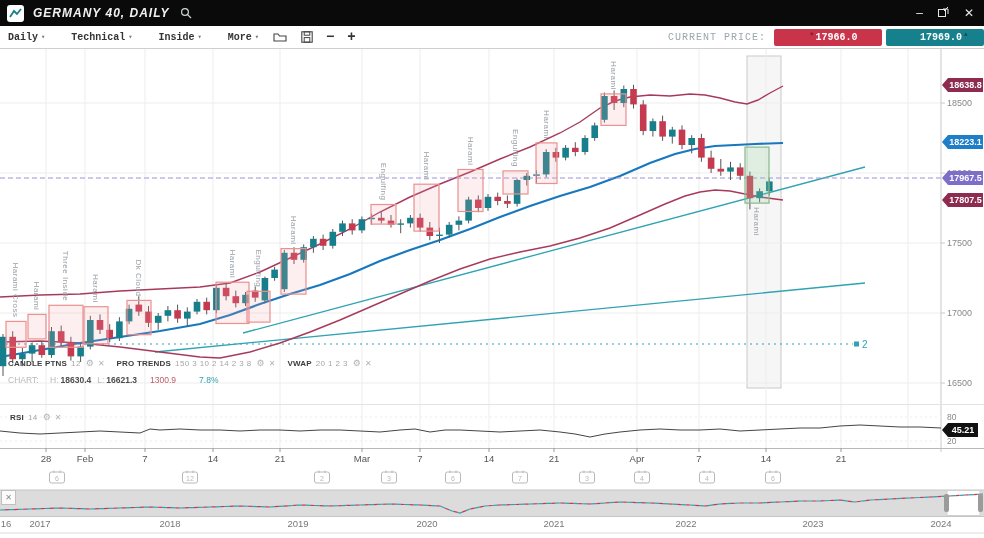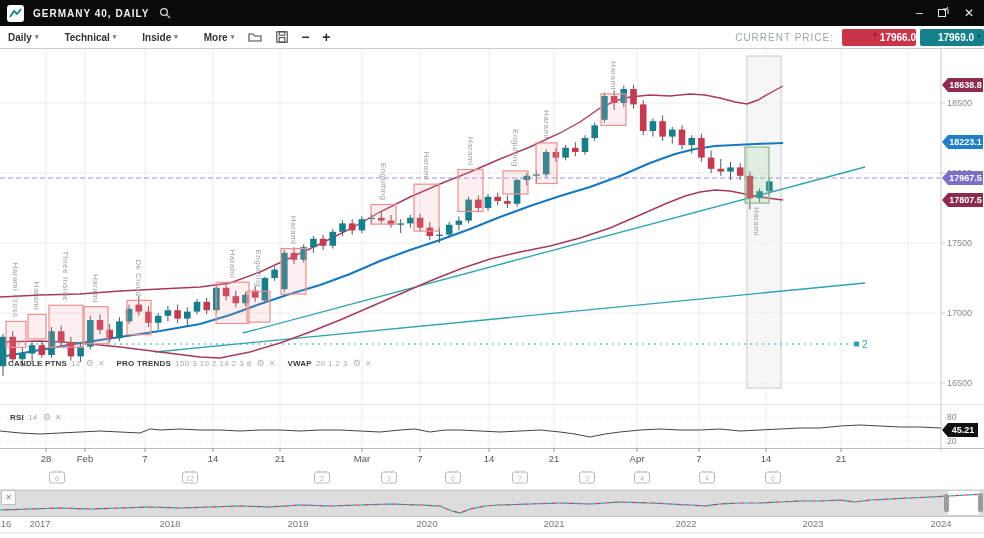--- a/index.html
+++ b/index.html
@@ -3,36 +3,36 @@
 <meta charset="utf-8">
 <style>
   html,body{margin:0;padding:0;background:#fff;}
   #app{position:relative;width:984px;height:538px;overflow:hidden;background:#fff;
        font-family:"Liberation Sans",sans-serif;}
   #cv{position:absolute;left:0;top:0;z-index:1;}
   .titlebar{position:absolute;left:0;top:0;width:984px;height:26px;background:#0a0a0a;z-index:5;
             display:flex;align-items:center;}
   .logo{width:17px;height:17px;background:#fff;border-radius:3px;margin-left:7px;display:flex;
         align-items:center;justify-content:center;}
-  .tb-title{color:#f2f2f2;font-size:10px;font-weight:bold;letter-spacing:1px;margin-left:9px;}
+  .tb-title{color:#f2f2f2;font-size:12px;font-weight:bold;letter-spacing:1px;margin-left:9px;font-style:italic;}
   .tb-search{margin-left:10px;display:flex;align-items:center;}
   .win-controls{position:absolute;right:10px;top:0;height:26px;display:flex;align-items:center;gap:15px;
                 color:#e8e8e8;font-size:12px;}
   .win-controls span{cursor:default;line-height:26px;}
   .toolbar{position:absolute;left:0;top:26px;width:984px;height:22px;background:#fff;
-           border-bottom:1px solid #cfcfcf;z-index:5;display:flex;align-items:center;}
+           border-bottom:1px solid #cfcfcf;z-index:5;display:flex;align-items:center;font-family:Liberation Mono, monospace;}
   .menu{display:flex;align-items:center;margin-left:26px;font-size:10px;font-weight:bold;color:#333;}
   .menu:first-child{margin-left:8px;}
   .caret{font-size:7px;color:#777;margin-left:3px;}
   .tool-ico{margin-left:14px;display:flex;align-items:center;}
   .tool-txt{margin-left:13px;font-size:14px;font-weight:bold;color:#333;line-height:20px;}
   .price-cluster{position:absolute;right:0;top:0;height:22px;display:flex;align-items:center;}
   .cp-label{font-size:10px;color:#9aa7ad;letter-spacing:1px;margin-right:8px;}
-  .badge{height:17px;display:flex;align-items:center;justify-content:flex-end;
-         color:#fff;font-size:10px;font-weight:bold;border-radius:2px;}
+  .badge{height:17px;display:flex;align-items:center;justify-content:flex-start;
+         color:#fff;font-size:10px;font-weight:bold;border-radius:2px;padding-left:34px;}
   .badge.red{width:74px;background:#c9344a;margin-right:4px;}
   .badge.teal{width:64px;background:#16808c;}
   .badge .arr{font-size:6px;line-height:6px;margin:0 2px;}
   .badge.red .arr{color:#7e1f30;align-self:flex-start;margin-top:3px;}
   .badge.teal .arr{color:#0c4a52;align-self:flex-start;margin-top:3px;}
   .legendrow{position:absolute;left:8px;top:358px;z-index:4;display:flex;align-items:center;font-size:8px;}
   .lgroup{display:flex;align-items:flex-end;margin-right:12px;}
   .lname{font-weight:bold;color:#3c3c3c;letter-spacing:.2px;}
   .lparams{color:#a6a6a6;margin-left:4px;letter-spacing:.4px;}
   .lgear{color:#b3b3b3;font-size:9px;margin-left:5px;}
@@ -473,20 +473,23 @@
     </span>
     <span class="lgroup">
       <span class="lname">VWAP</span>
       <span class="lparams">20 1 2 3</span>
       <span class="lgear">⚙</span>
       <span class="lclose">✕</span>
     </span>
   </div>
 
   <div class="stats">
+    <div>
+      <span class="slabel">CHART:</span><span class="skey">H:</span><span class="sval">18630.4</span><span class="skey">L:</span><span class="sval">16621.3</span><span class="schg red-t">1300.9</span><span class="schg teal-t">7.8%</span>
+    </div>
   </div>
 
   <div class="rsilegend">
     <span class="lname">RSI</span>
     <span class="lparams">14</span>
     <span class="lgear">⚙</span>
     <span class="lclose">✕</span>
   </div>
 
   <div class="navclose">✕</div>

